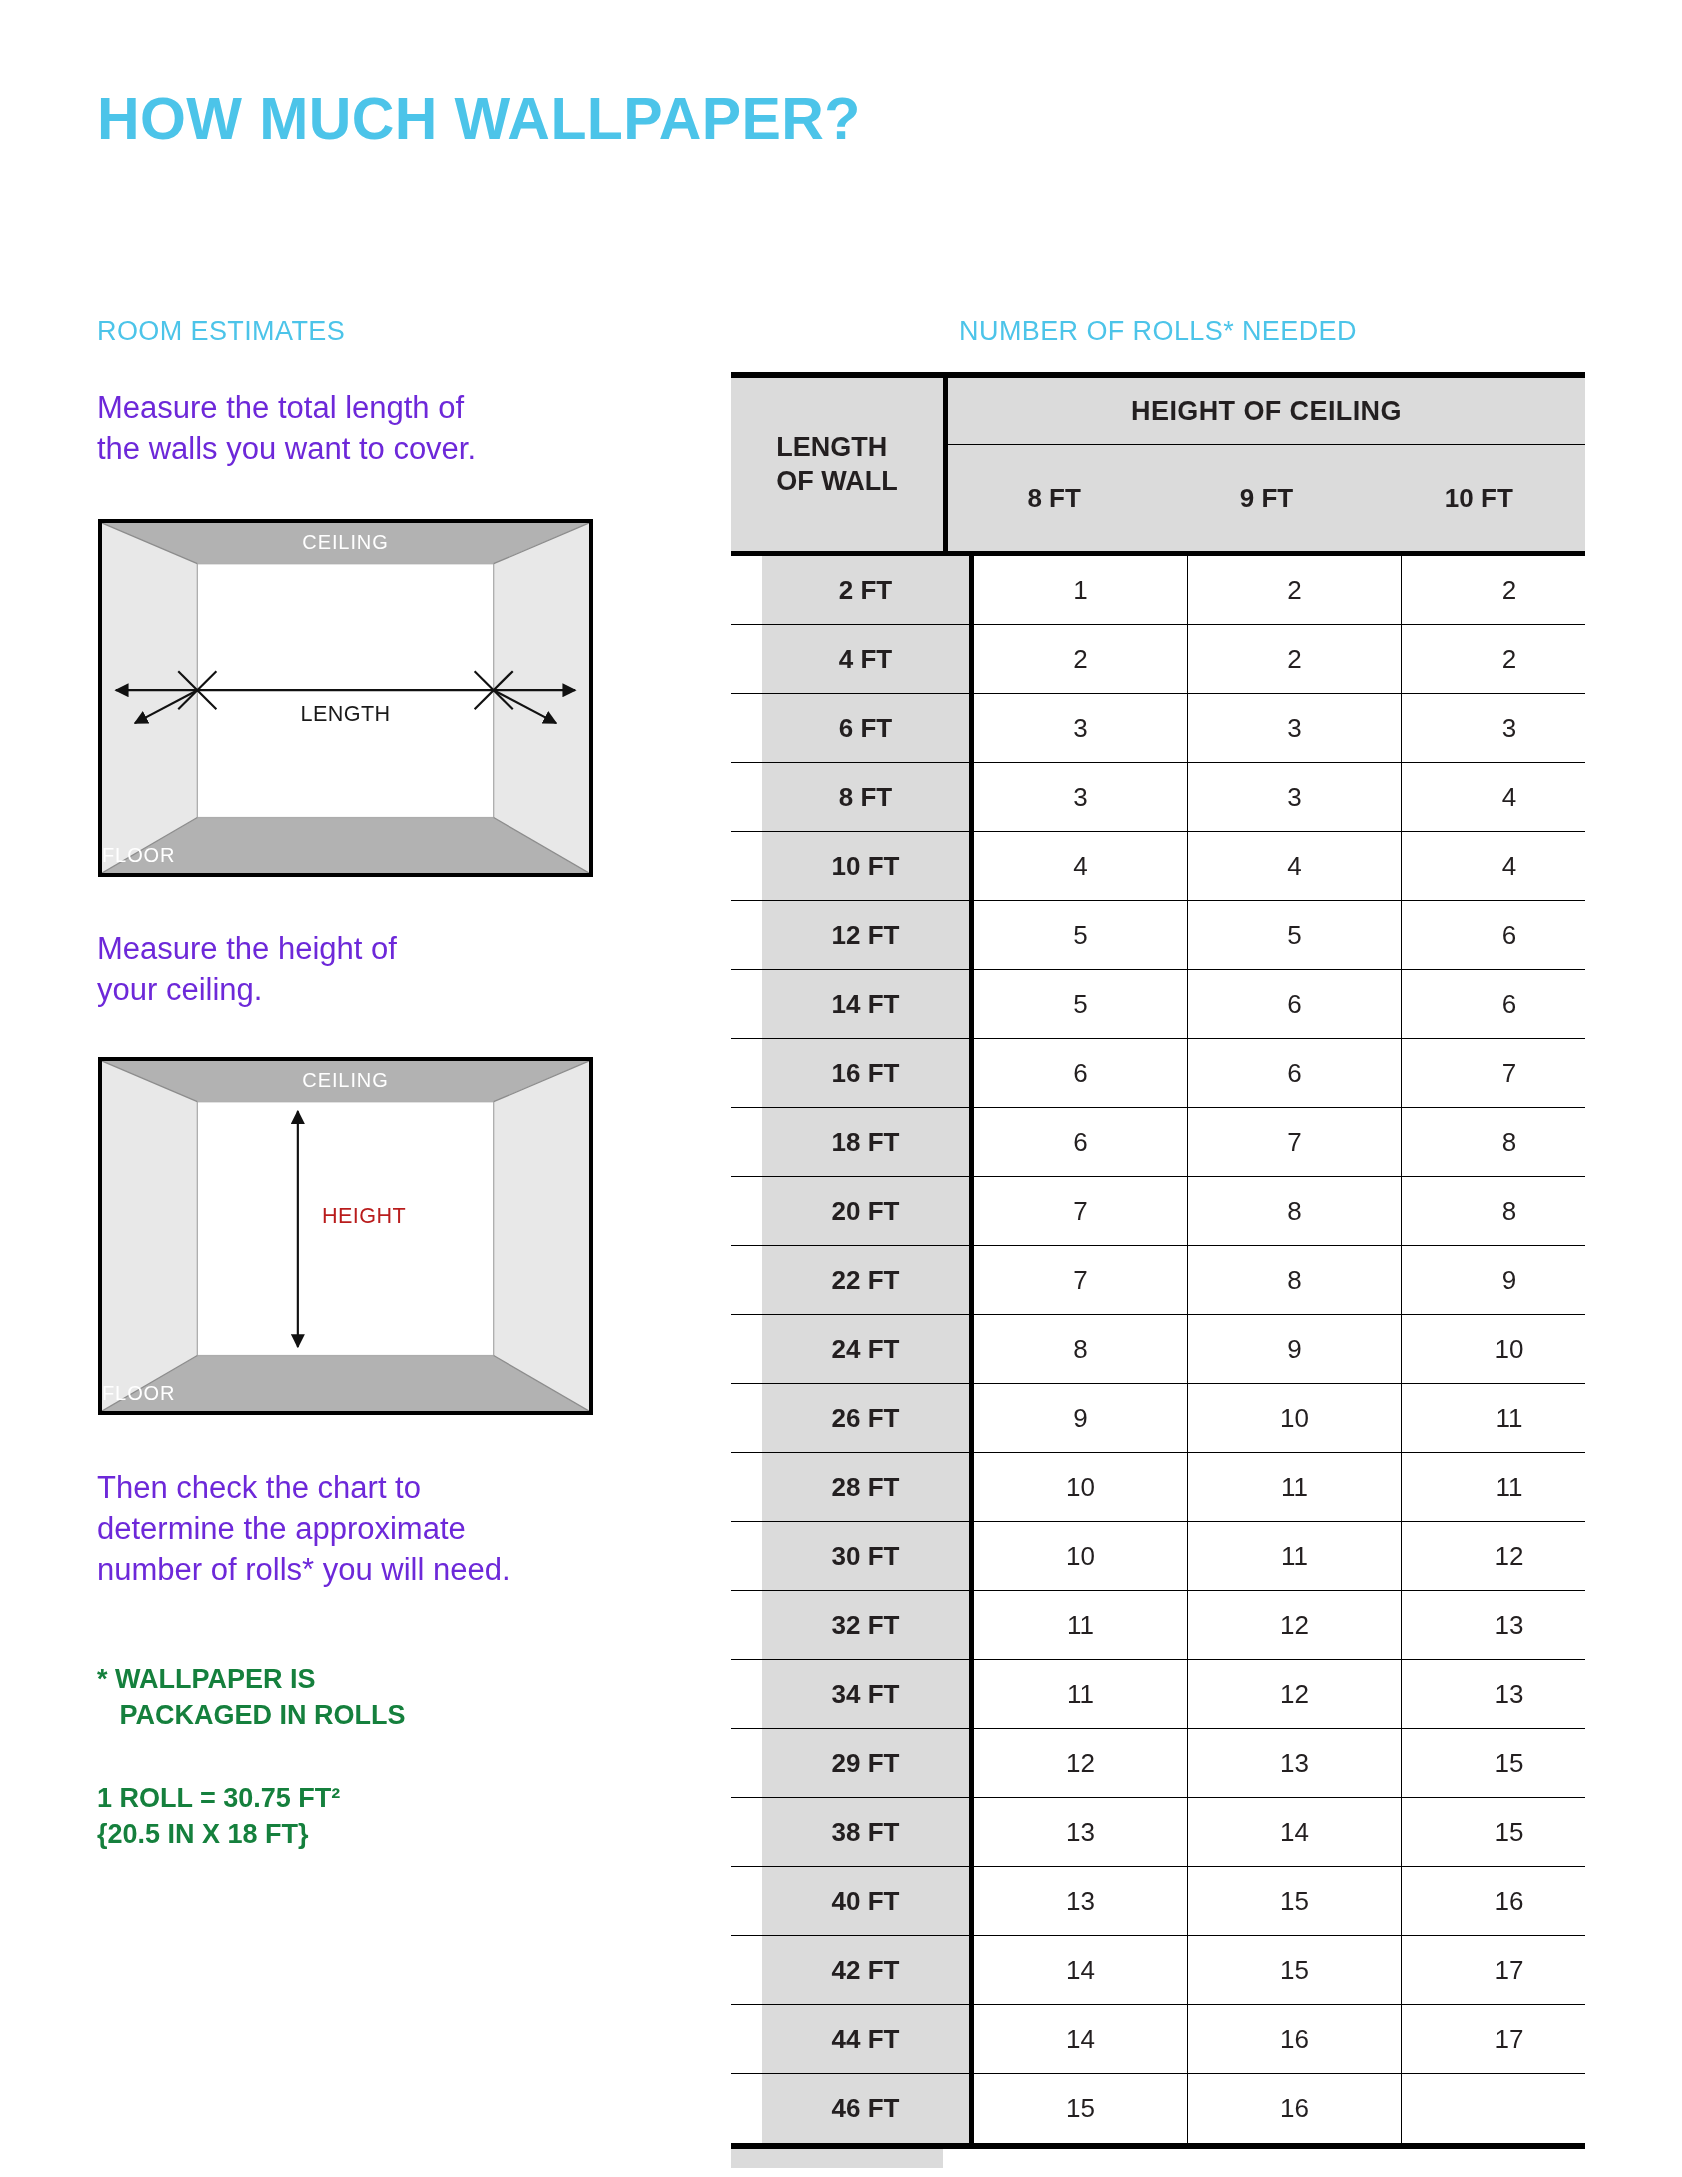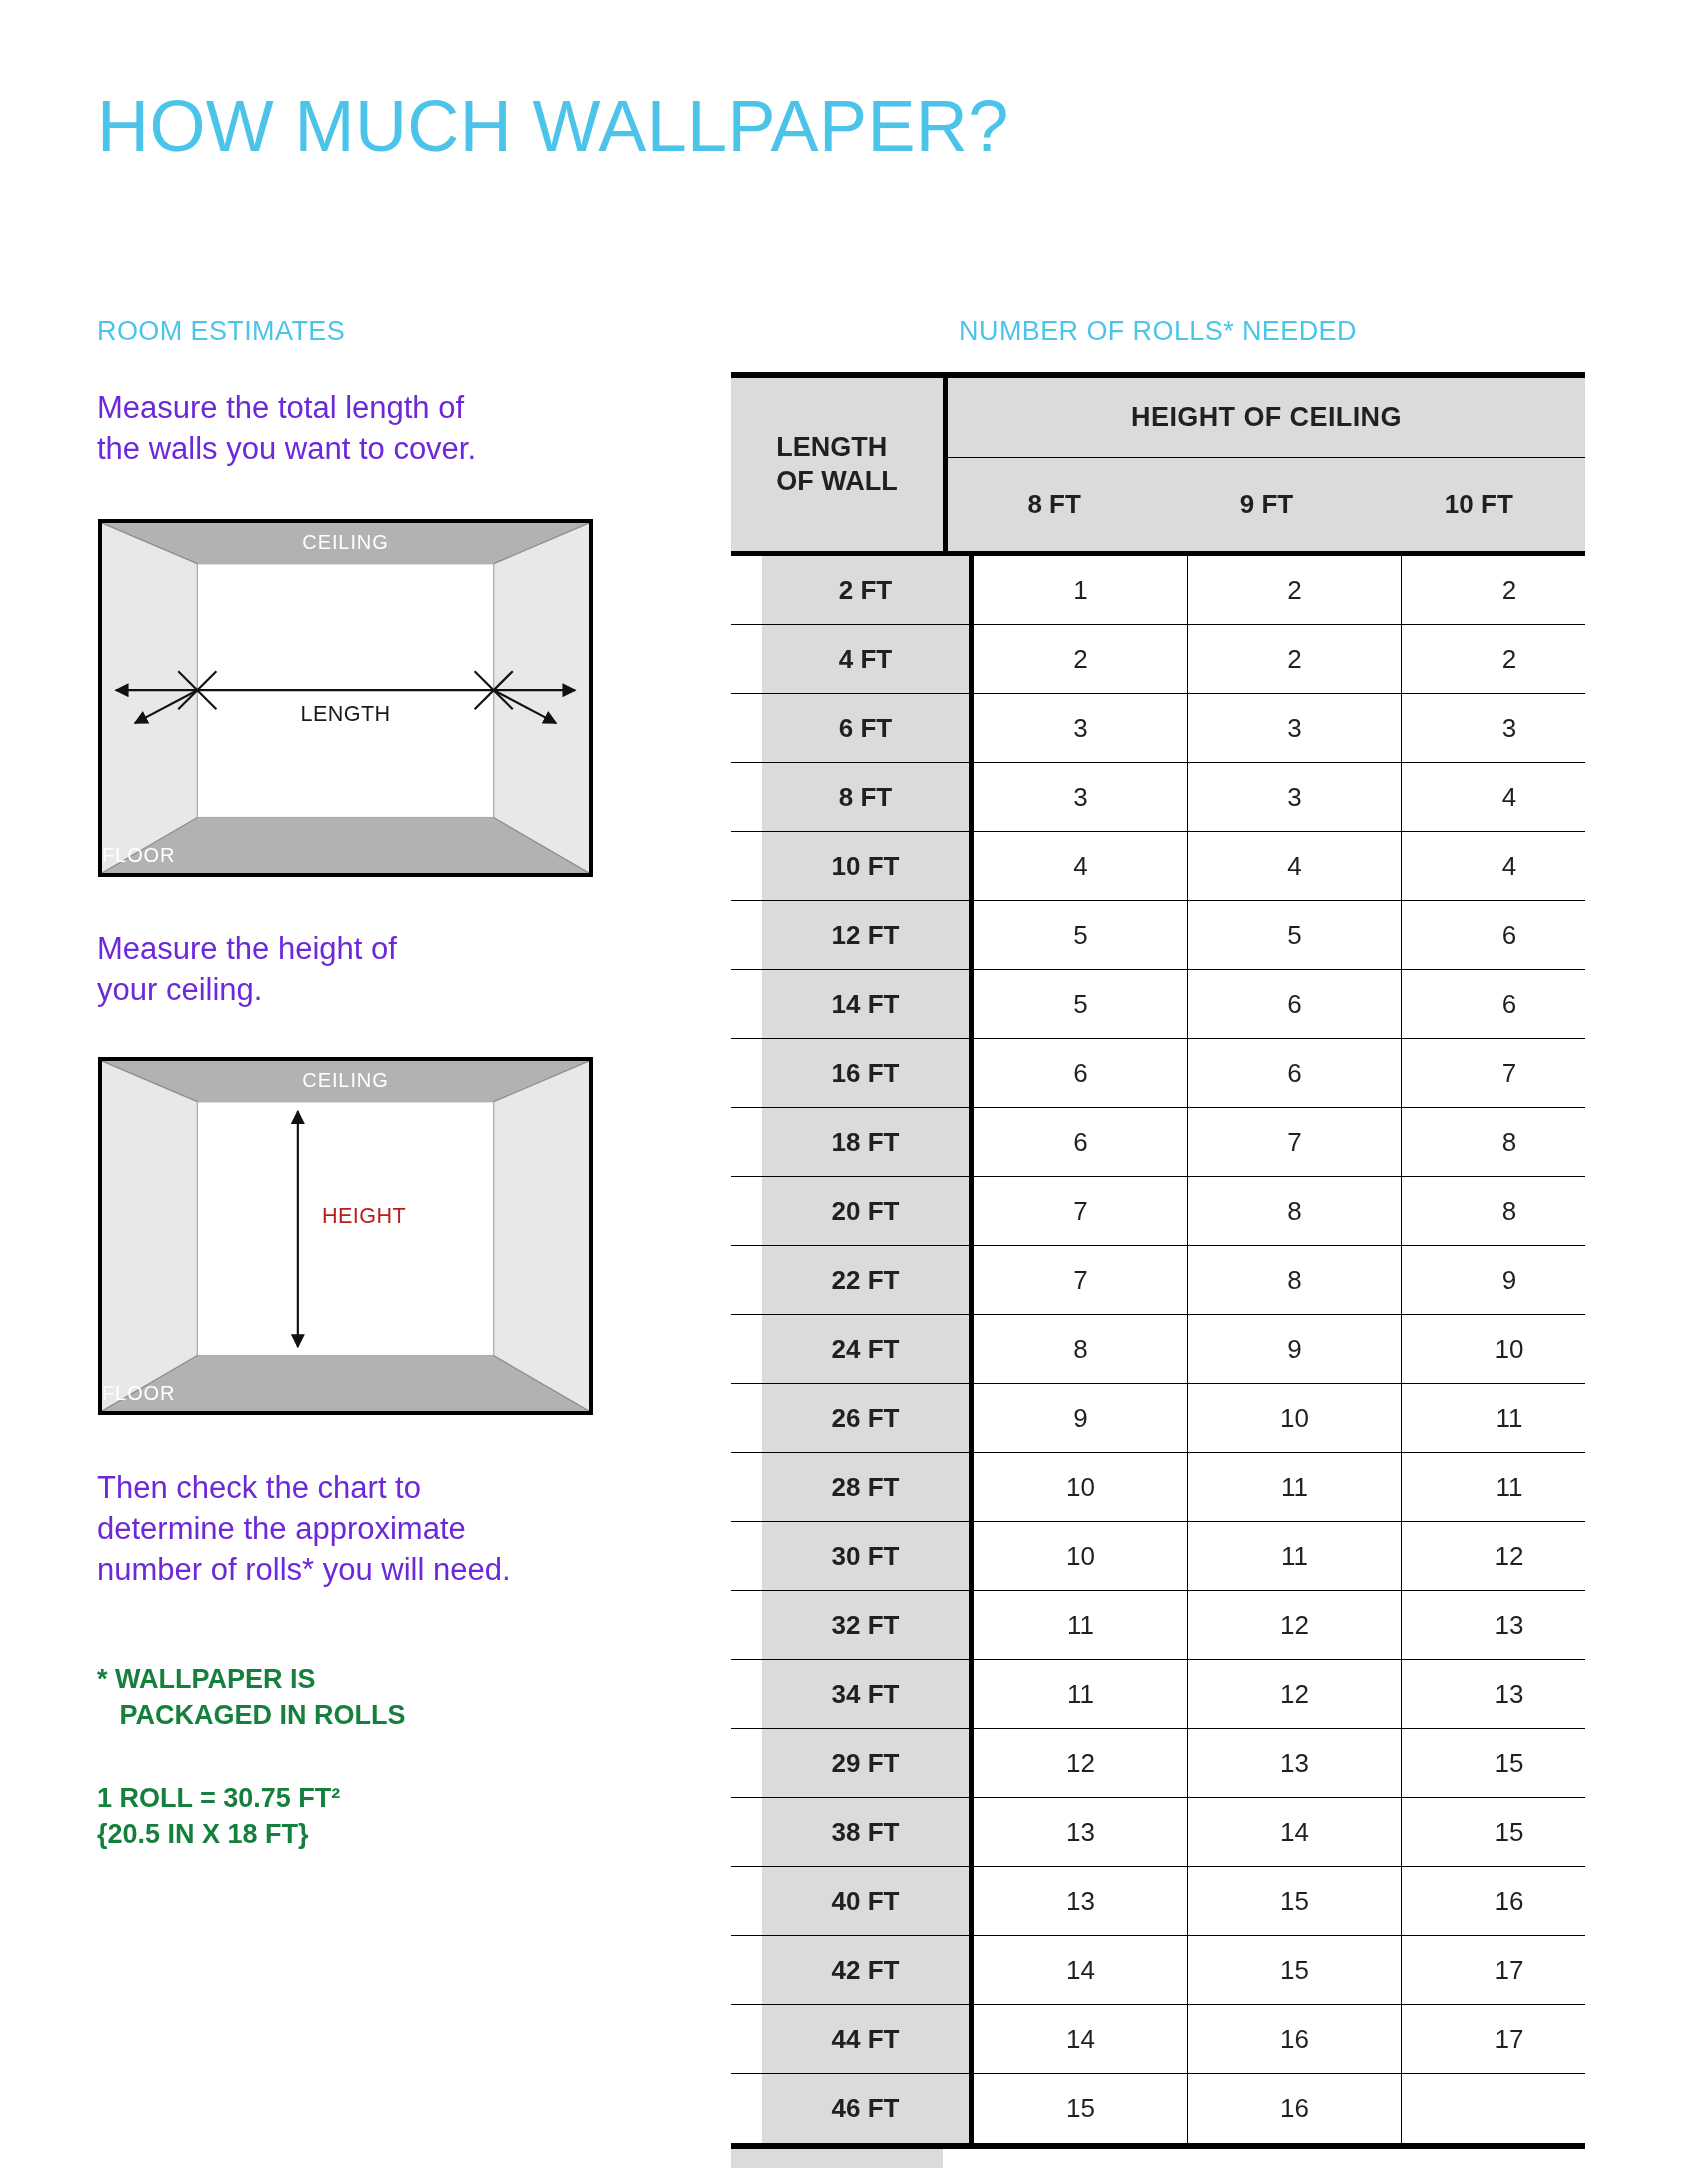--- a/index.html
+++ b/index.html
@@ -16,22 +16,22 @@
     font-family: "Liberation Sans", sans-serif;
     color: #231F20;
     overflow: hidden;
   }
 
   
   .page-title {
     position: absolute;
     left: 97px;
     top: 85px;
-    font-size: 72px;
-    font-weight: normal;
+    font-size: 59px;
+    font-weight: bold;
     color: var(--accent);
     letter-spacing: 0.4px;
     white-space: nowrap;
   }
   .section-heading {
     position: absolute;
     top: 316px;
     font-size: 27px;
     font-weight: normal;
     color: var(--accent);
@@ -121,21 +121,21 @@
     white-space: pre-line;
     text-align: left;
   }
   .head-right {
     border-left: 5.2px solid #000;
     display: flex;
     flex-direction: column;
     height: 173px;
   }
   .group-header-cell {
-    height: 80px;
+    height: 67px;
     display: flex;
     align-items: center;
     justify-content: center;
     font-weight: bold;
     font-size: 27px;
     border-bottom: 1.7px solid #000;
     letter-spacing: 0.4px;
   }
   .ft-row {
     flex: 1;

